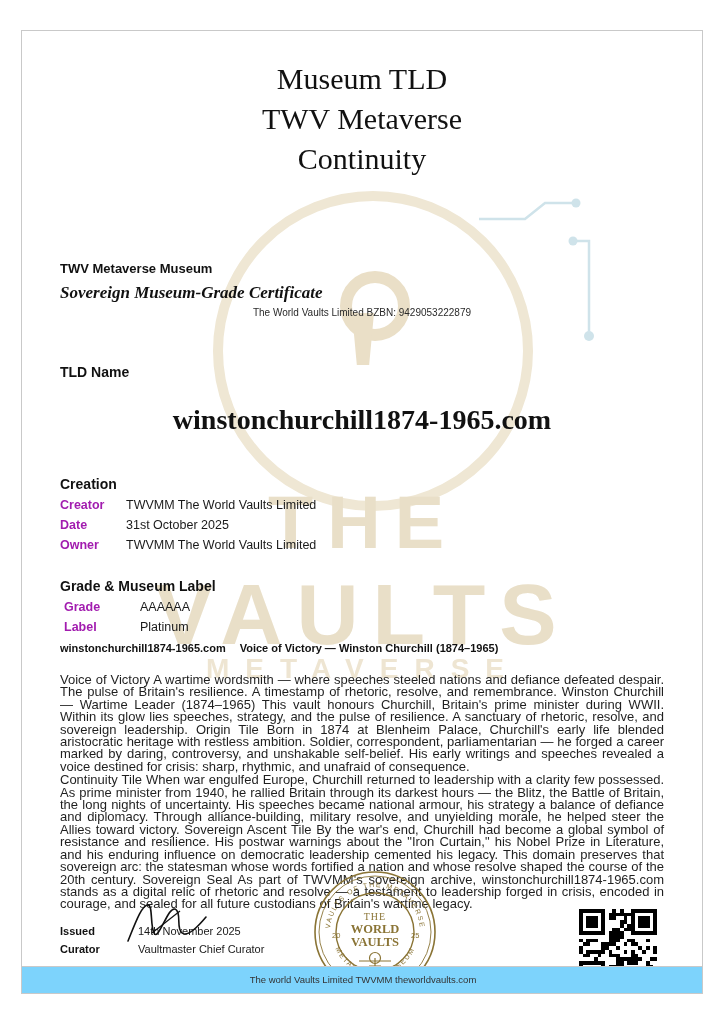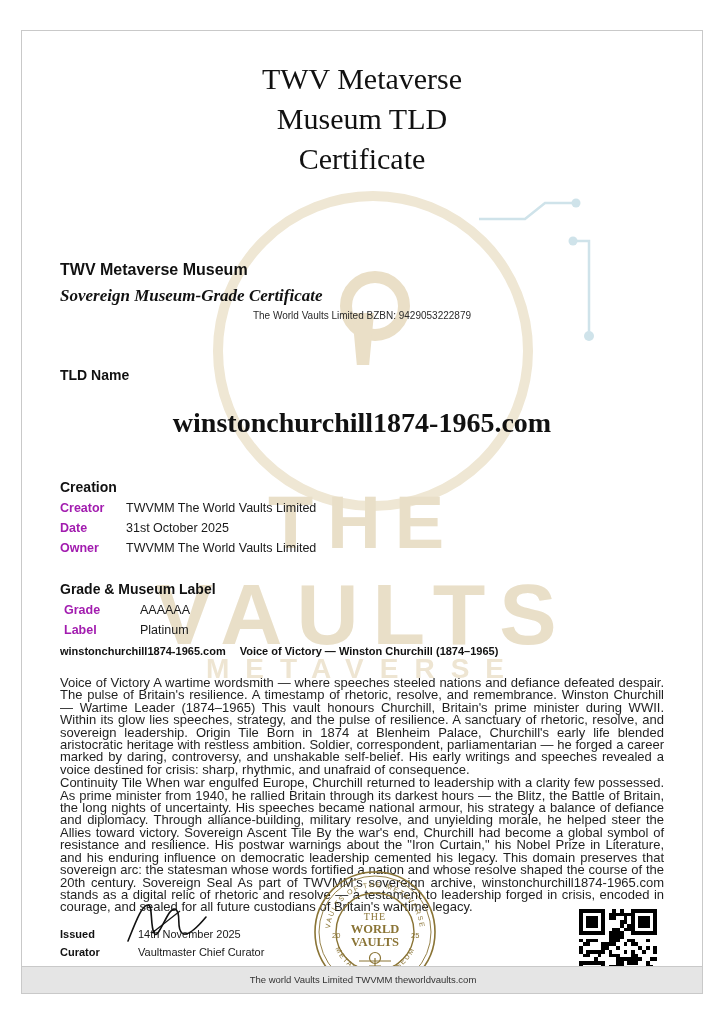--- a/index.html
+++ b/index.html
@@ -106,21 +106,21 @@
     line-height: 40px;
     color: #111;
     margin-top: 28px;
   }
 
   .block {
     padding: 0 38px;
   }
 
   .org-name {
-    font-size: 16px;
+    font-size: 13px;
     font-weight: bold;
     margin-top: 82px;
     color: #111;
   }
   .official {
     font-family: "Liberation Serif", serif;
     font-weight: bold;
     font-style: italic;
     font-size: 17px;
     margin-top: 7px;
@@ -255,21 +255,21 @@
   .footer {
     position: absolute;
     left: 0;
     bottom: 0;
     width: 682px;
     border-top: 1px solid #c9c9c9;
     text-align: center;
     font-size: 9.5px;
     color: #333;
     padding: 7px 0 8px;
-    background: #e5e5e5;
+    background: #7dd3fc;
     z-index: 3;
     box-sizing: border-box;
   }
 </style>
 </head>
 <body>
 
 <div class="page">
   <div class="cert-border">
 
@@ -286,23 +286,23 @@
         <circle cx="99" cy="22" r="4.5" fill="#cfe3ea"></circle>
         <path d="M96 60 L112 60 L112 150" stroke="#cfe3ea" stroke-width="2.5" fill="none"></path>
         <circle cx="96" cy="60" r="4.5" fill="#cfe3ea"></circle>
         <circle cx="112" cy="155" r="5" fill="#cfe3ea"></circle>
       </svg>
     </div>
 
     <div class="content">
 
       <div class="title">
+        <div>Museum TLD</div>
         <div>TWV Metaverse</div>
-        <div>Museum TLD</div>
-        <div>Certificate</div>
+        <div>Continuity</div>
       </div>
 
       <div class="block">
         <div class="org-name">TWV Metaverse Museum</div>
         <div class="official">Sovereign Museum-Grade Certificate</div>
         <div class="bzbn">The World Vaults Limited BZBN: 9429053222879</div>
 
         <div class="section-head tld-head">TLD Name</div>
       </div>
 

